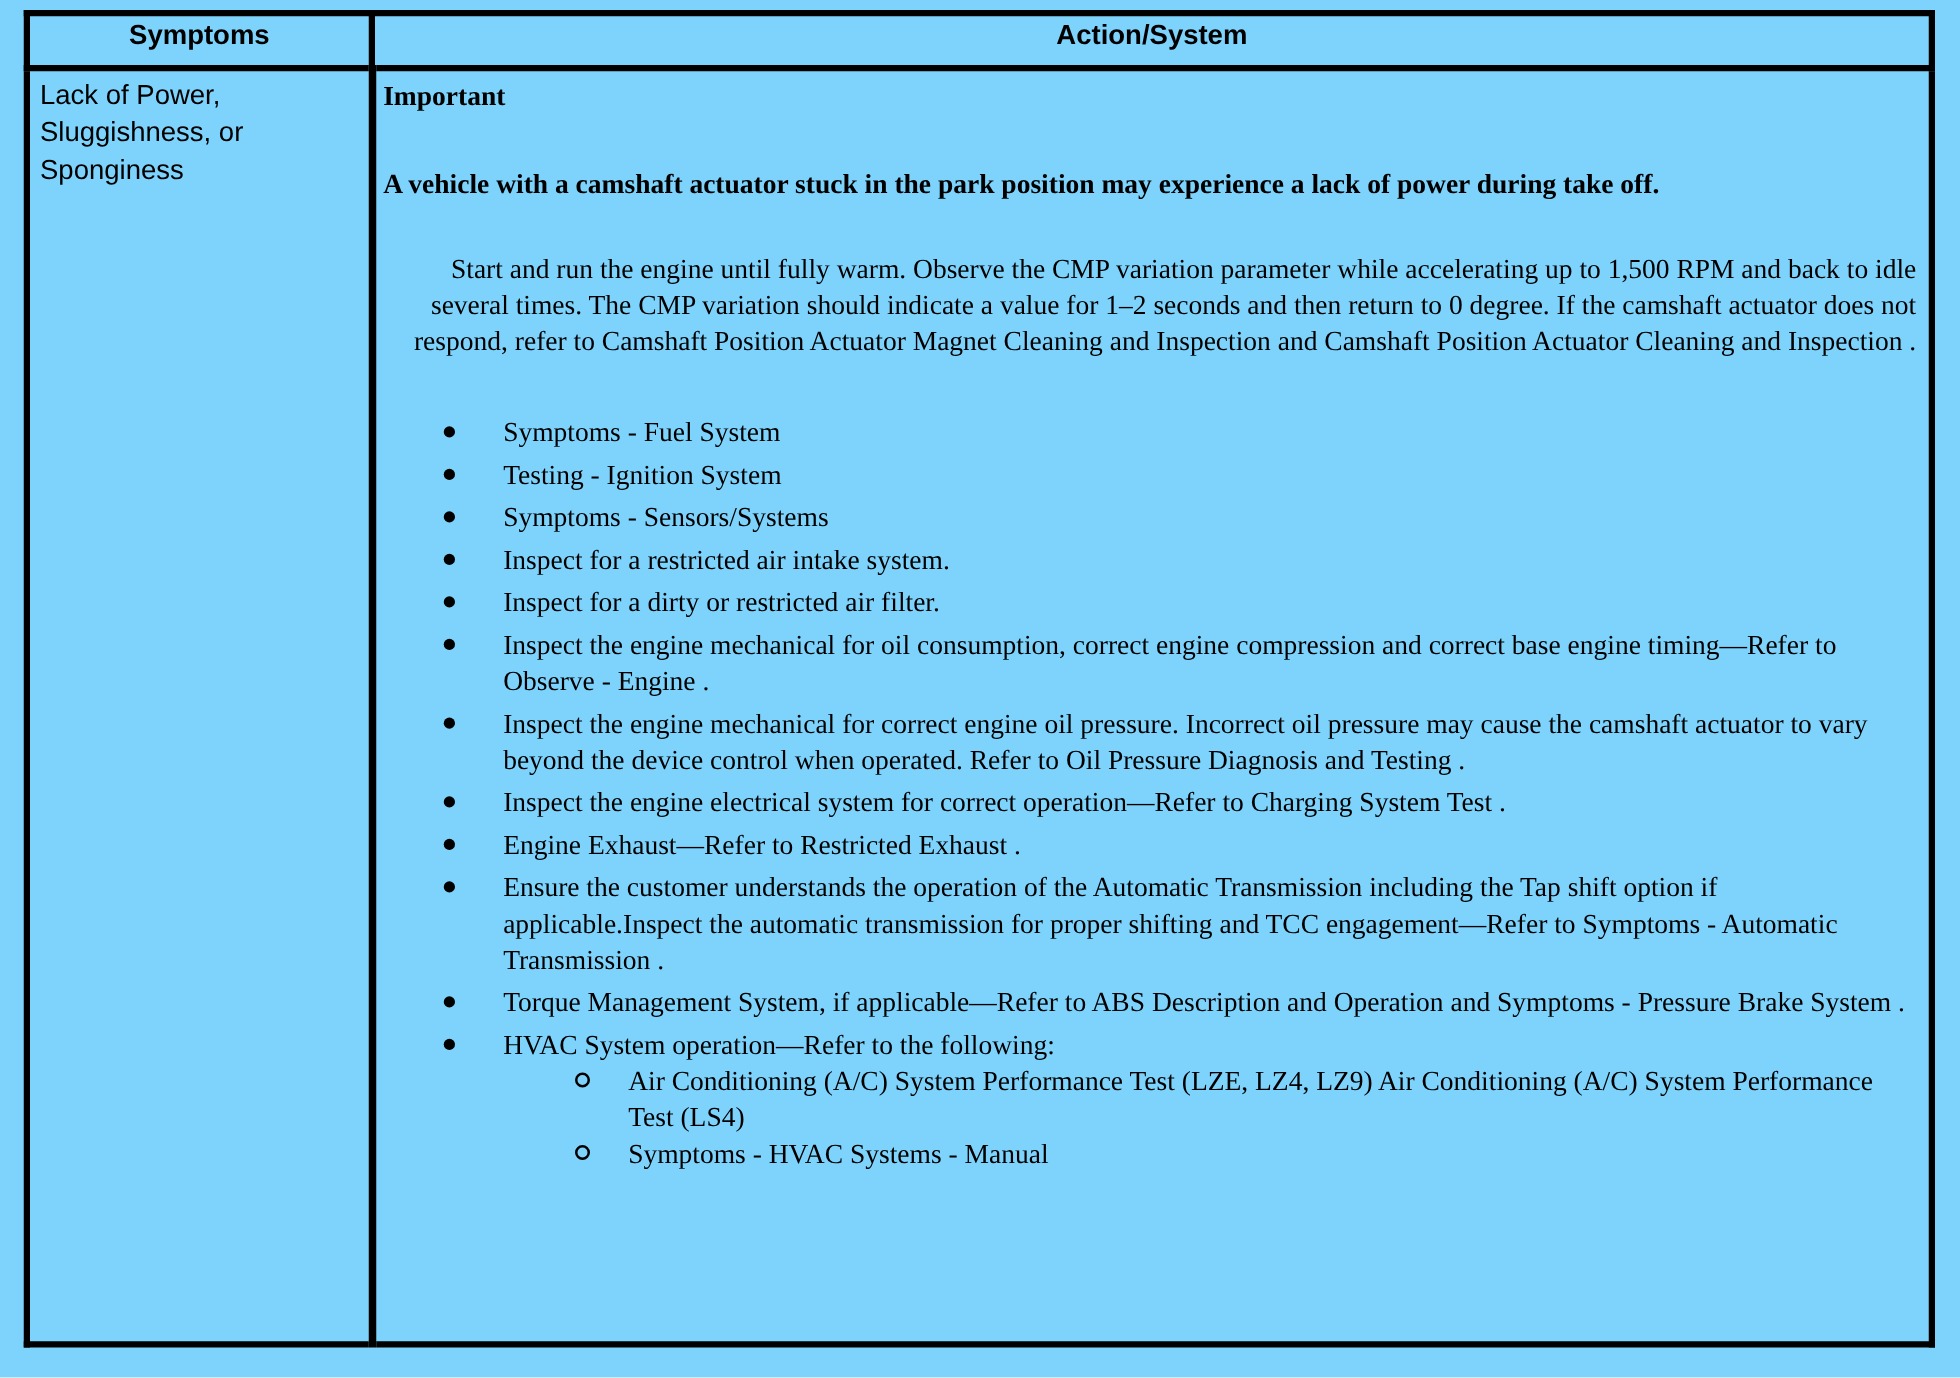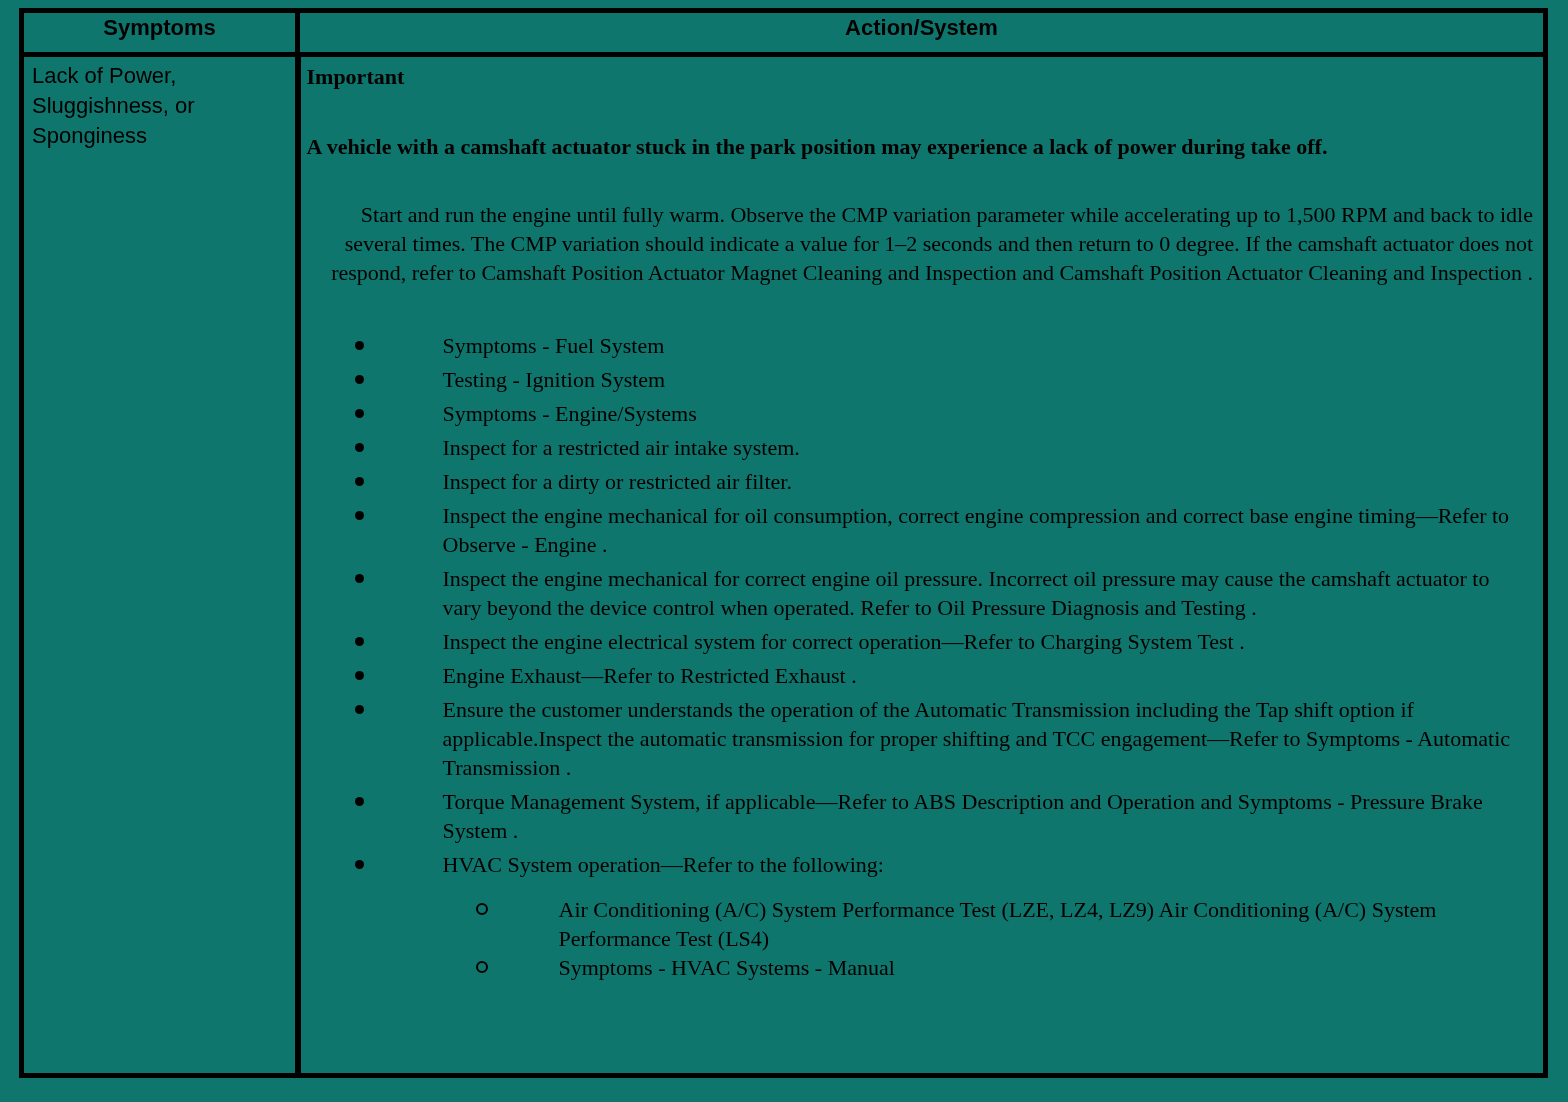--- a/index.html
+++ b/index.html
@@ -6,21 +6,21 @@
     margin: 0;
     padding: 0;
     background: #ffffff;
     color: #000000;
     font-family: "Liberation Sans", sans-serif;
   }
   .page {
     position: relative;
     width: 1568px;
     height: 1102px;
-    background: #0f766e;
+    background: #7dd3fc;
     overflow: hidden;
   }
   table.symptom-table {
     position: absolute;
     left: 19px;
     top: 8px;
     width: 1529px;
     height: 1070px;
     border-collapse: collapse;
     table-layout: fixed;
@@ -65,21 +65,21 @@
     text-align: right;
   }
   ul.action-list {
     list-style: none;
     margin: 0;
     padding: 0;
   }
   ul.action-list > li.list-item {
     margin: 0 0 5px 46px;
   }
-  .item-row { display: flex; gap: 40px; }
+  .item-row { display: flex; }
   .marker {
     flex: 0 0 50px;
     position: relative;
   }
   .marker.disc::before {
     content: "";
     position: absolute;
     left: 2px;
     top: 10px;
     width: 9px;
@@ -97,21 +97,21 @@
     top: 8px;
     width: 8px;
     height: 8px;
     border-radius: 50%;
     border: 2px solid #000000;
     background: transparent;
   }
   .item-text { flex: 1 1 auto; }
   ul.sub-list {
     list-style: none;
-    margin: 16px;
+    margin: 0;
     padding: 0;
   }
   ul.sub-list > li.sub-list-item {
     margin: 0 0 0 105px;
   }
 </style>
 </head>
 <body>
 
 <div class="page">
@@ -138,21 +138,21 @@
               </li>
               <li class="list-item">
                 <div class="item-row">
                   <span class="marker disc"></span>
                   <span class="item-text">Testing - Ignition System</span>
                 </div>
               </li>
               <li class="list-item">
                 <div class="item-row">
                   <span class="marker disc"></span>
-                  <span class="item-text">Symptoms - Engine/Systems</span>
+                  <span class="item-text">Symptoms - Sensors/Systems</span>
                 </div>
               </li>
               <li class="list-item">
                 <div class="item-row">
                   <span class="marker disc"></span>
                   <span class="item-text">Inspect for a restricted air intake system.</span>
                 </div>
               </li>
               <li class="list-item">
                 <div class="item-row">

